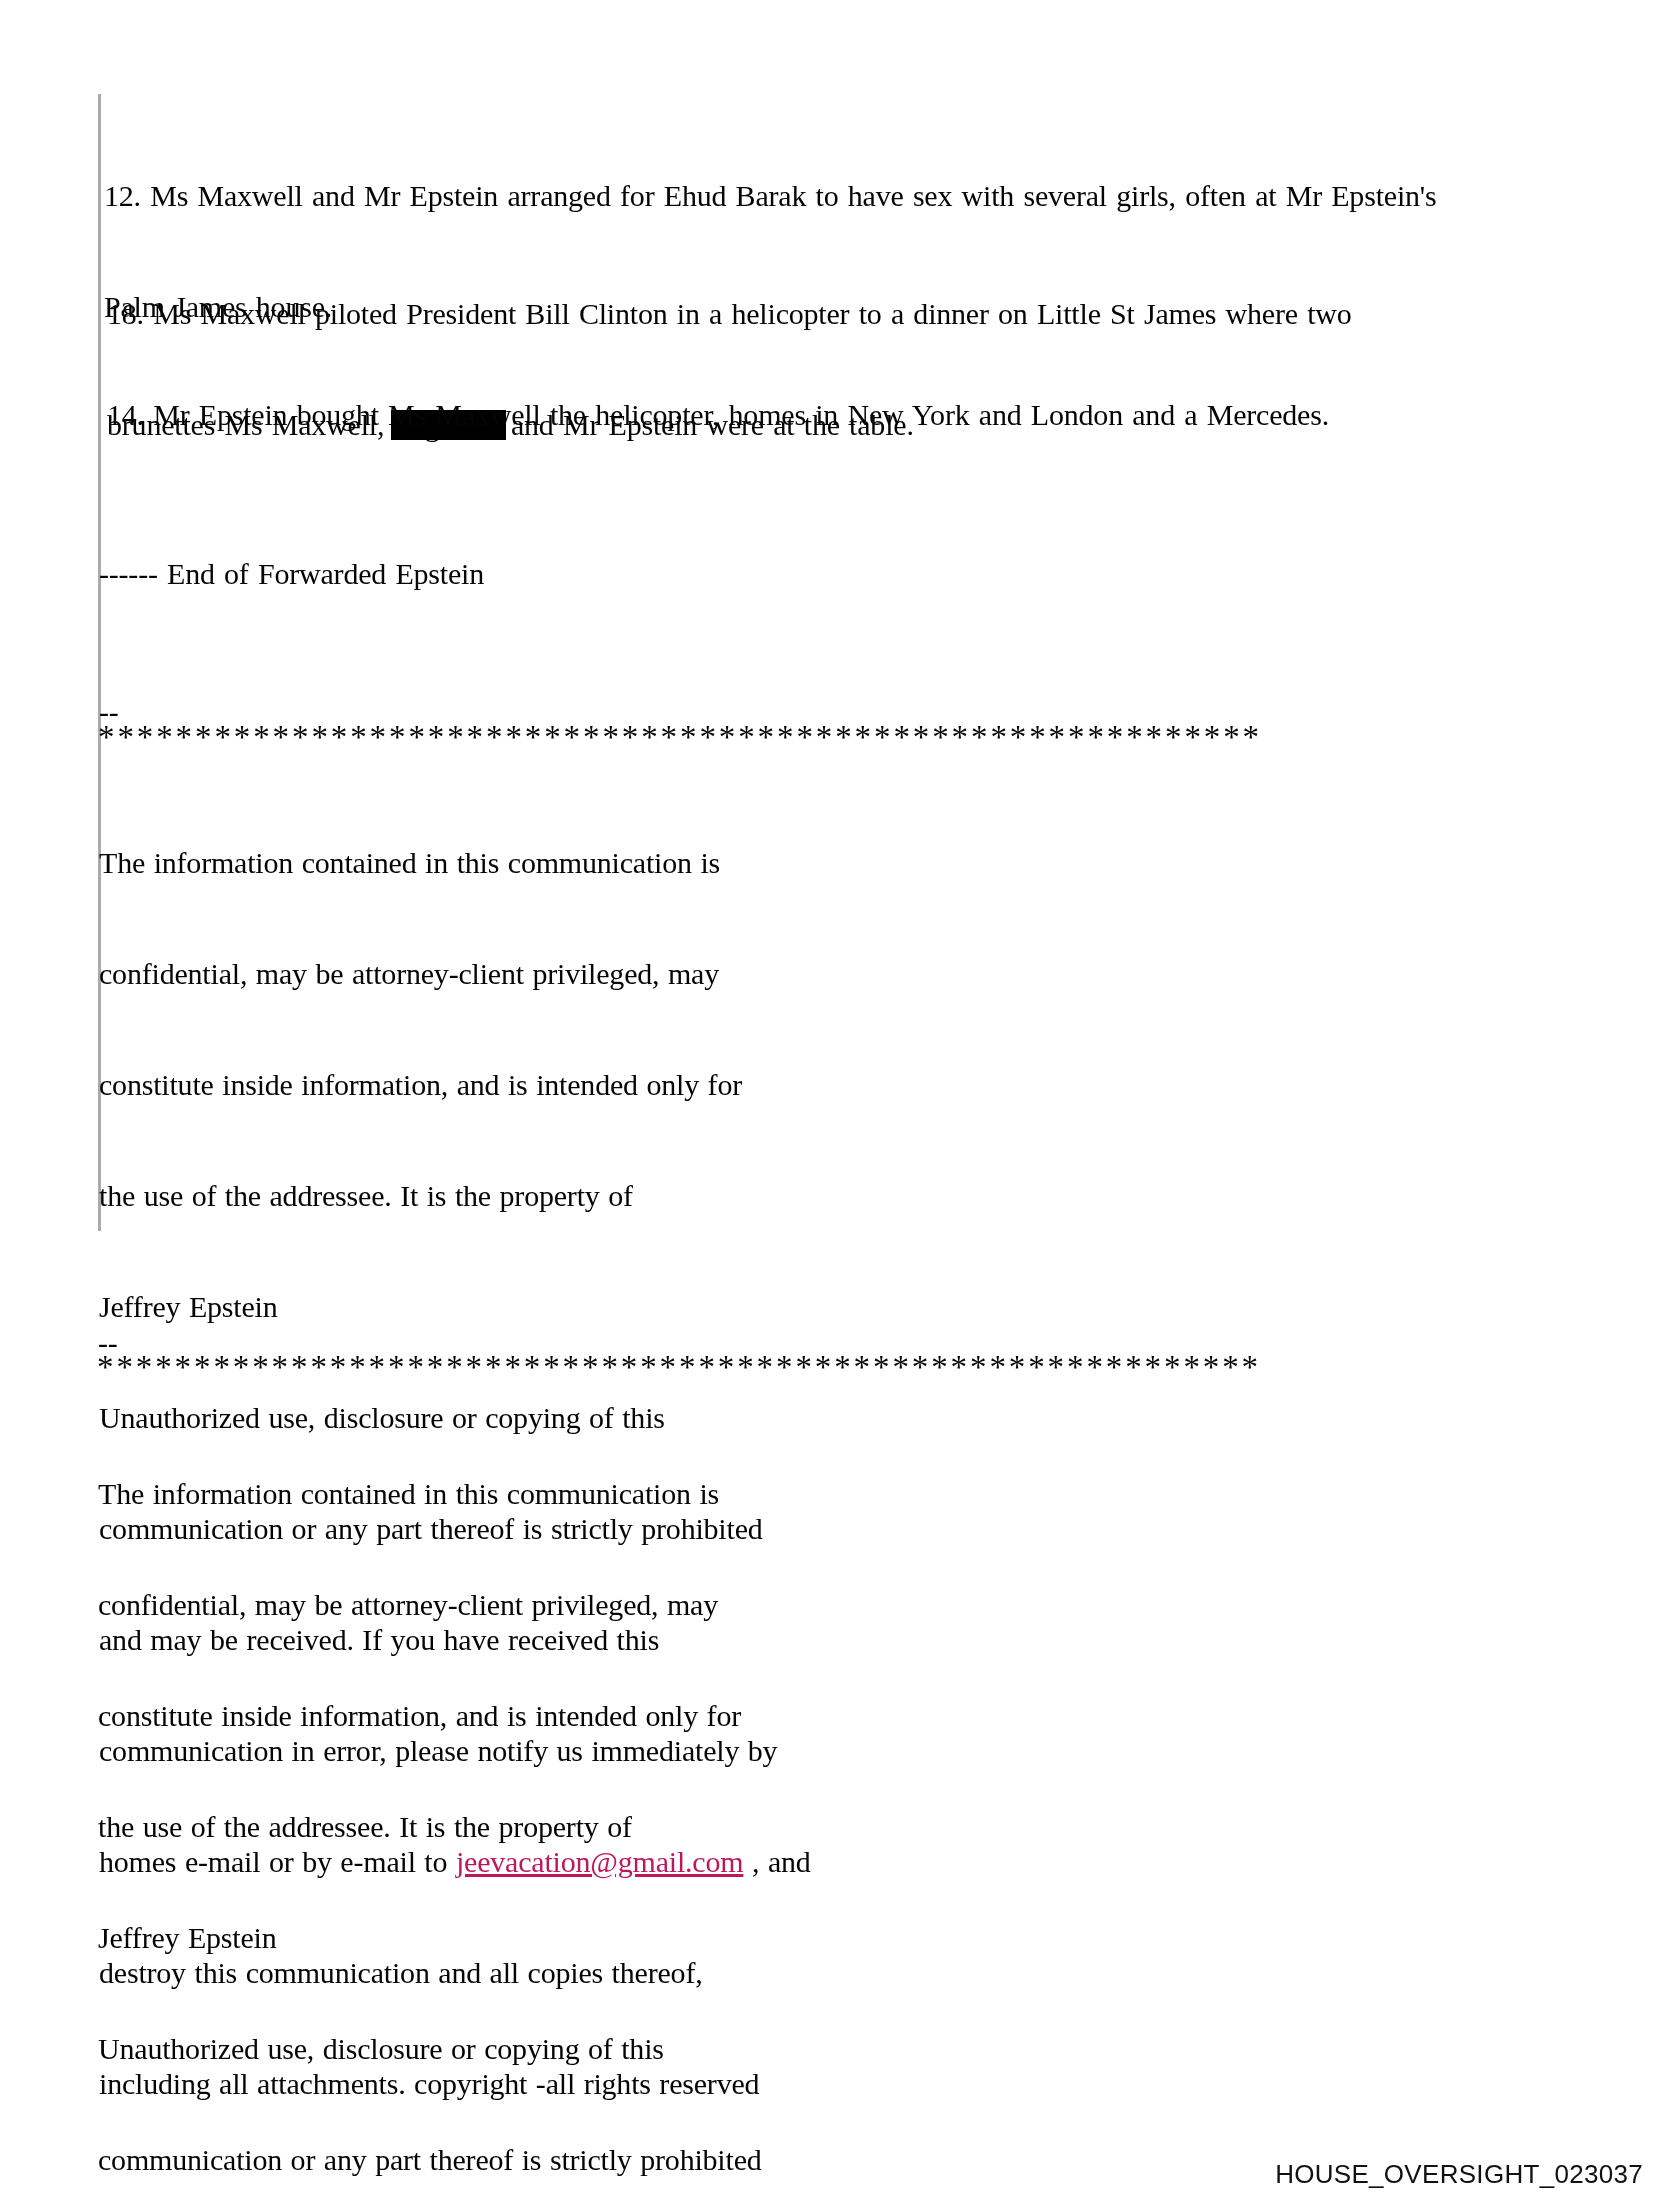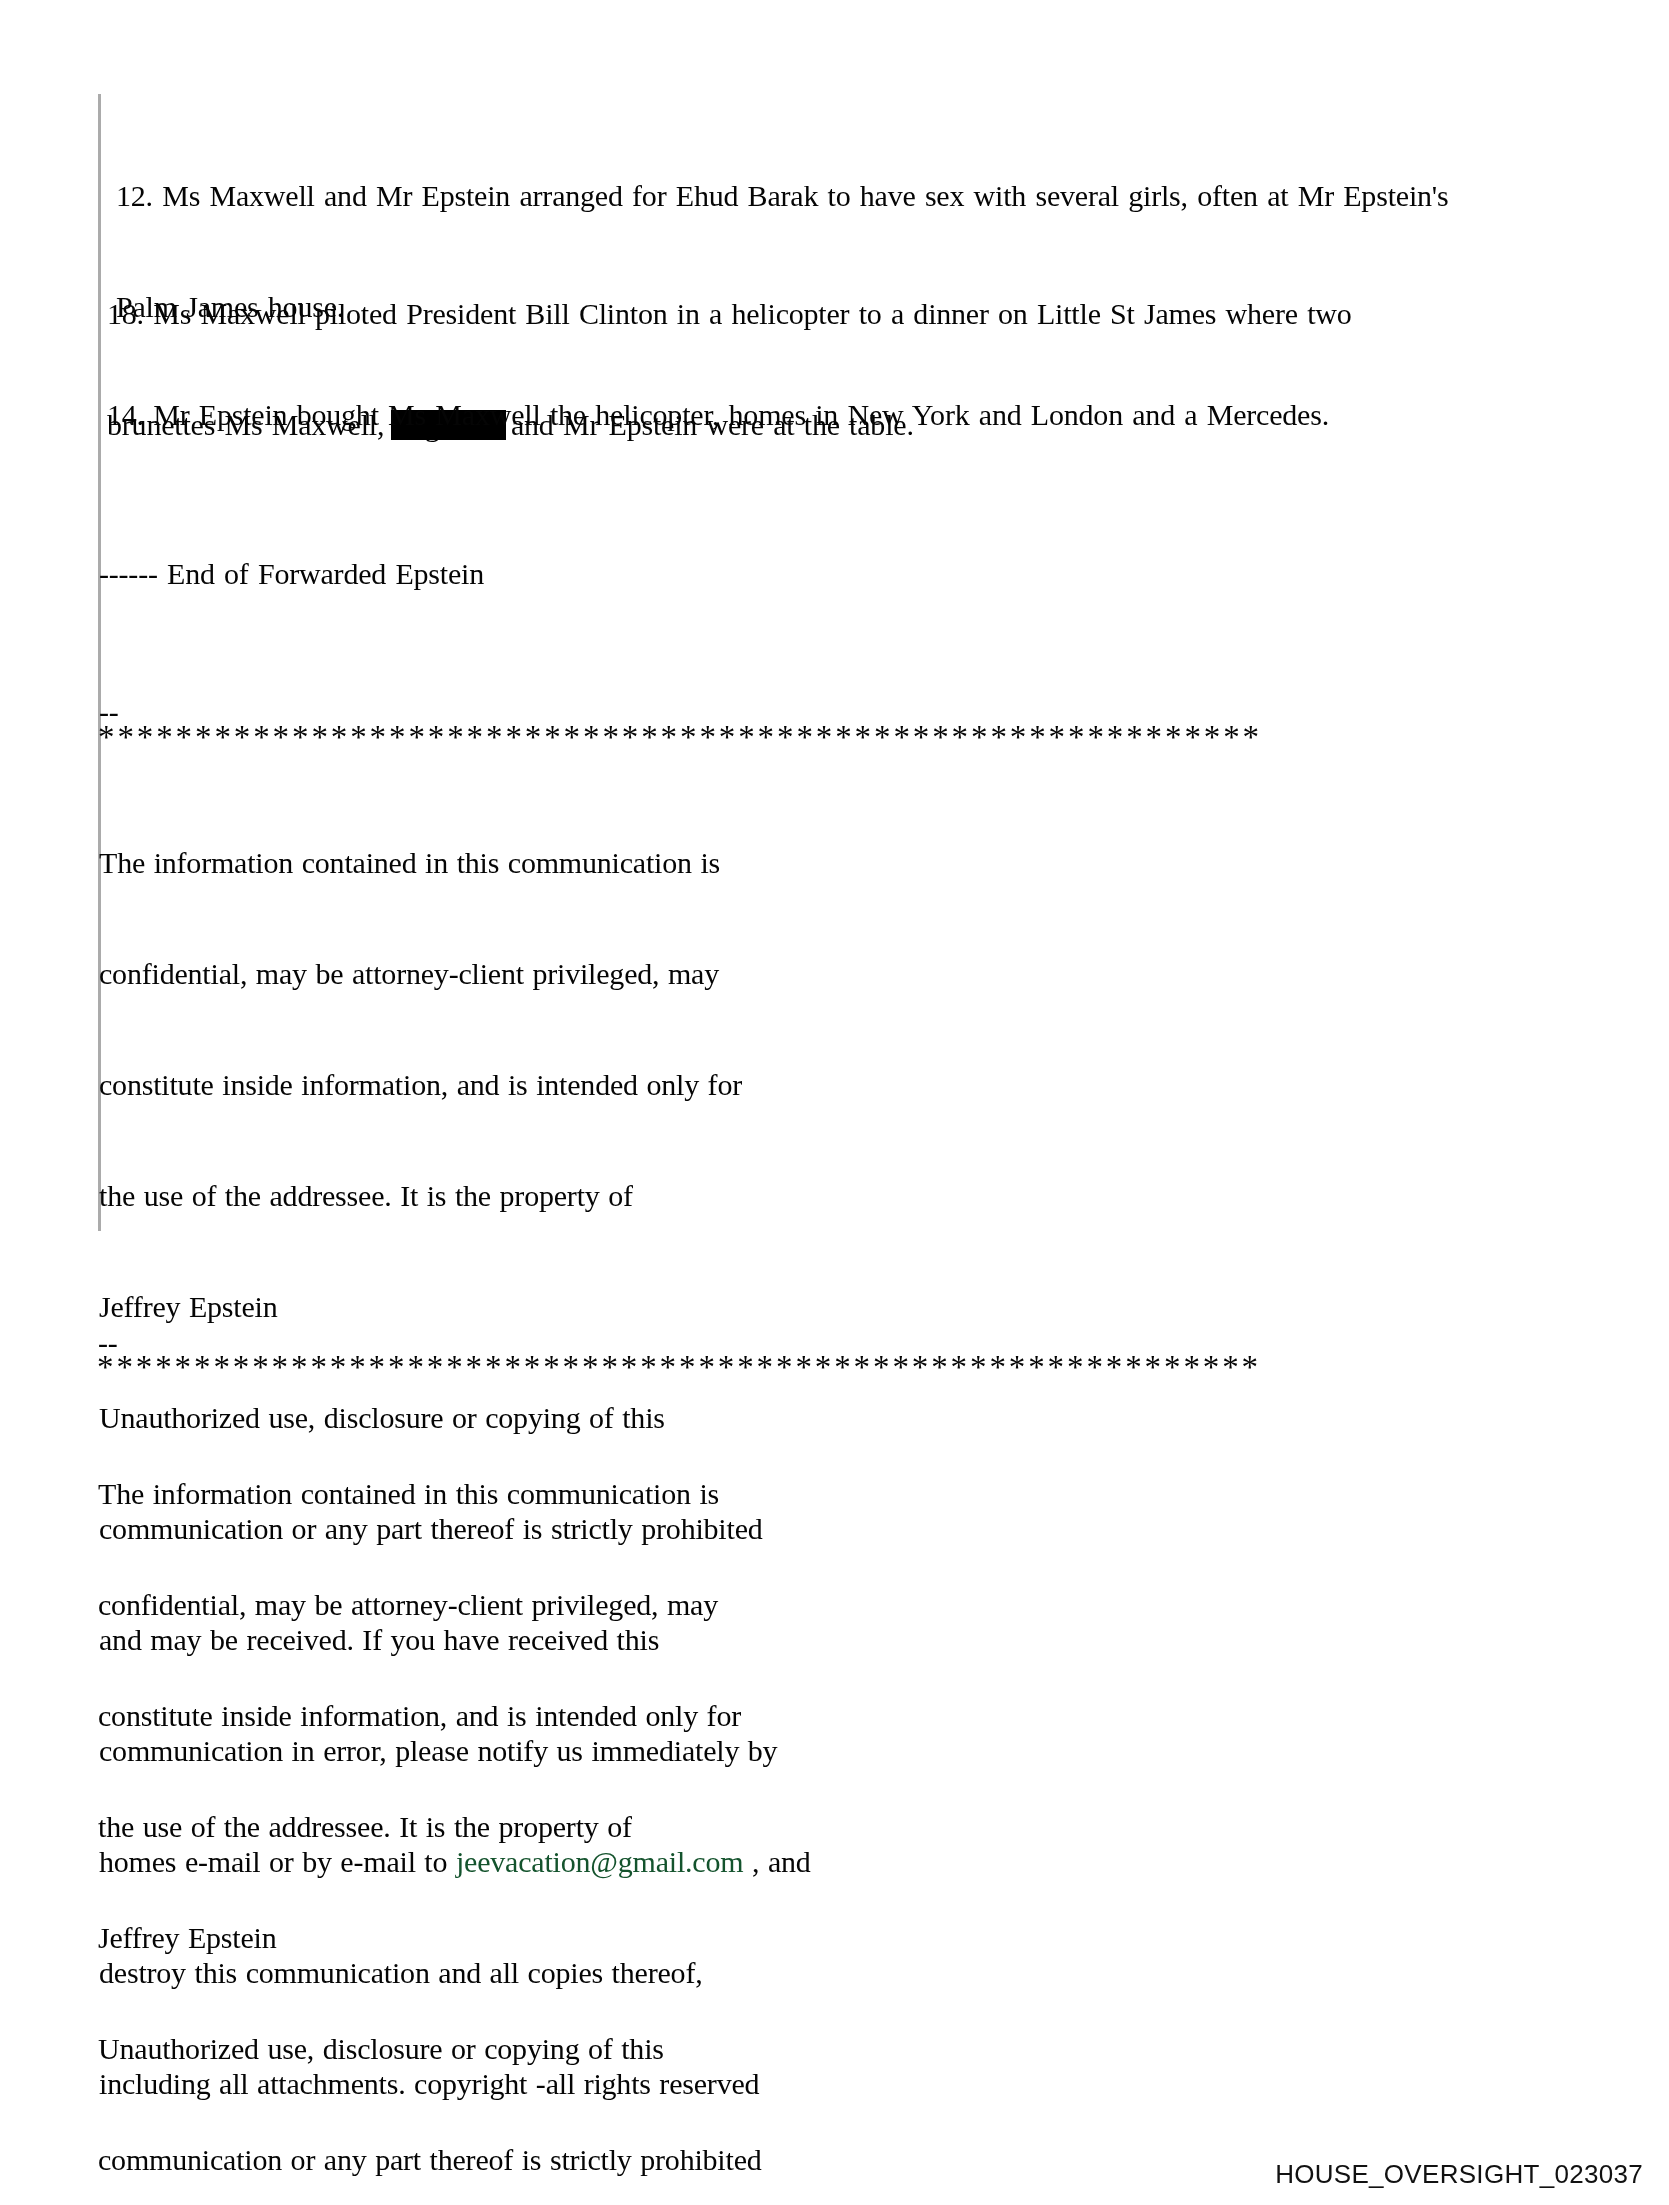--- a/index.html
+++ b/index.html
@@ -57,41 +57,42 @@
   }
   .peek-g {
     position: absolute;
     left: 34px;
     top: 1.3px;
     font-size: 30px;
     color: #000000;
     line-height: 30px;
   }
   .email-link {
-    color: #14532d;
+    color: #be185d;
+    text-decoration: underline;
     cursor: pointer;
   }
   .bates {
     position: absolute;
     right: 26px;
     top: 2159px;
     font-family: "Liberation Sans", sans-serif;
     font-size: 26px;
     letter-spacing: 0.3px;
     color: #111111;
   }
 </style>
 </head>
 <body>
 
 <div class="page">
 
   <div class="quote-bar"></div>
 
-  <div class="abs body-line" style="left:116px; top:103px;">
+  <div class="abs body-line" style="left:104px; top:103px;">
     <div>12. Ms Maxwell and Mr Epstein arranged for Ehud Barak to have sex with several girls, often at Mr Epstein's</div>
     <div>Palm James house.</div>
   </div>
 
   <div class="abs body-line" style="left:107px; top:221px;">
     <div>18. Ms Maxwell piloted President Bill Clinton in a helicopter to a dinner on Little St James where two</div>
     <div><span>brunettes Ms Maxwell,</span><span class="redaction"><span class="peek-g">g</span></span><span>and Mr Epstein were at the table.</span></div>
   </div>
 
   <div class="abs body-line" style="left:107px; top:322px;text-align:right;">

